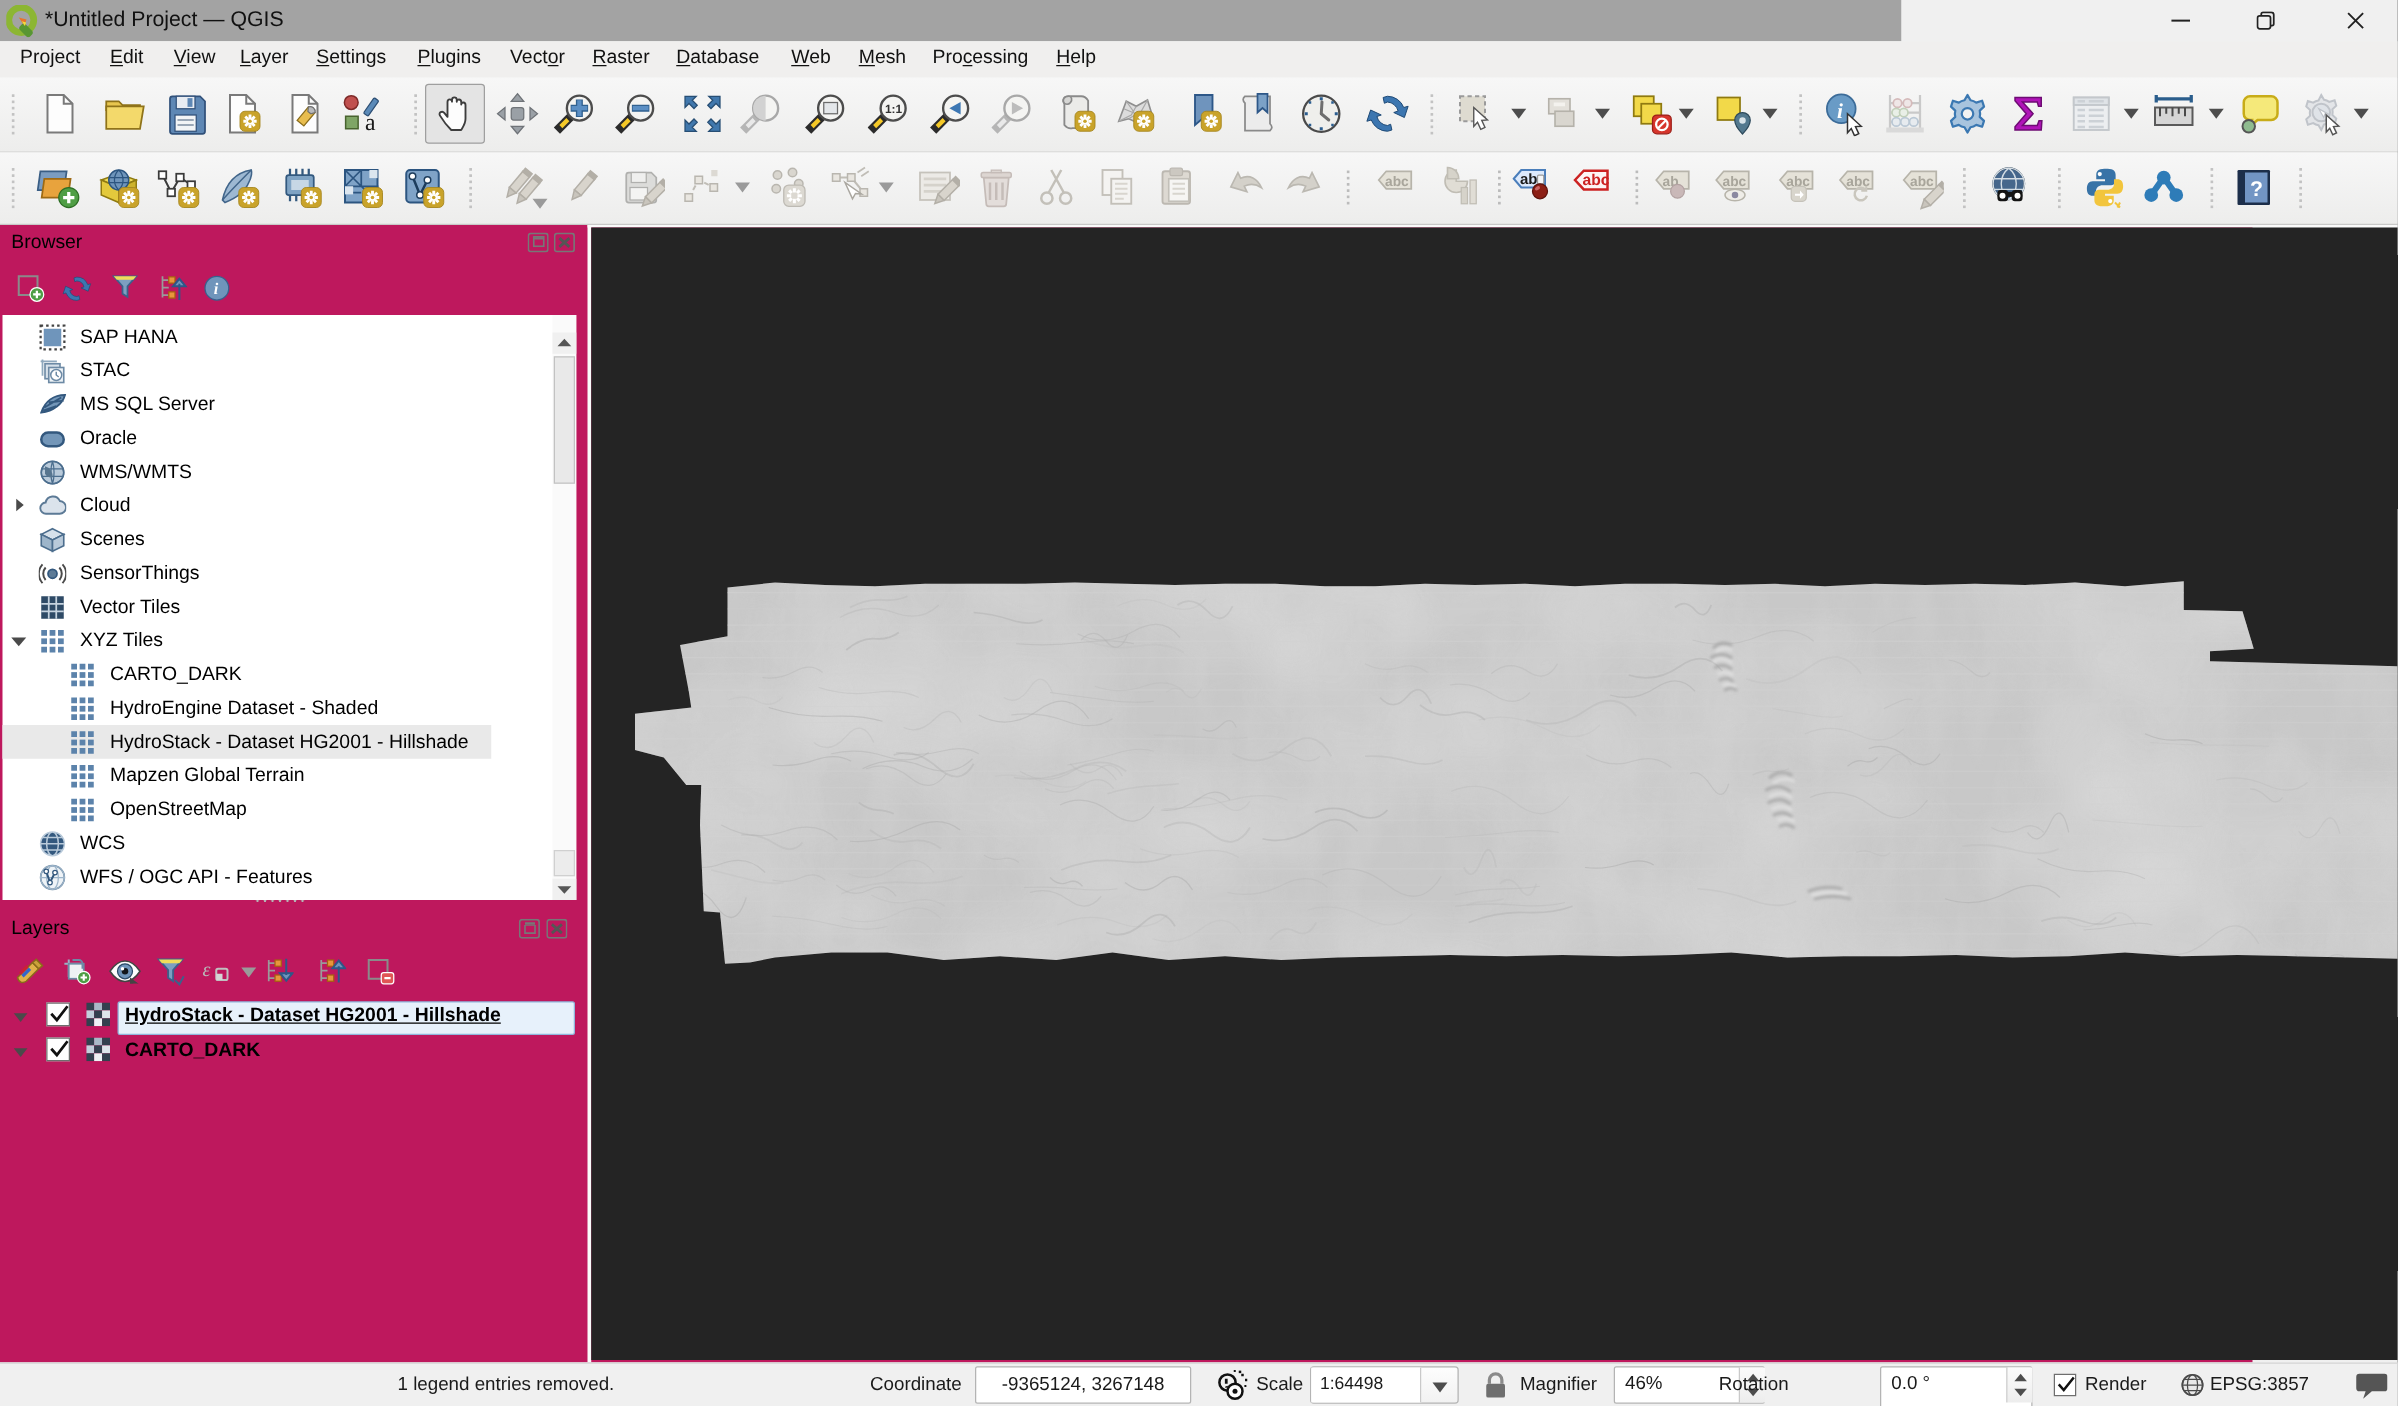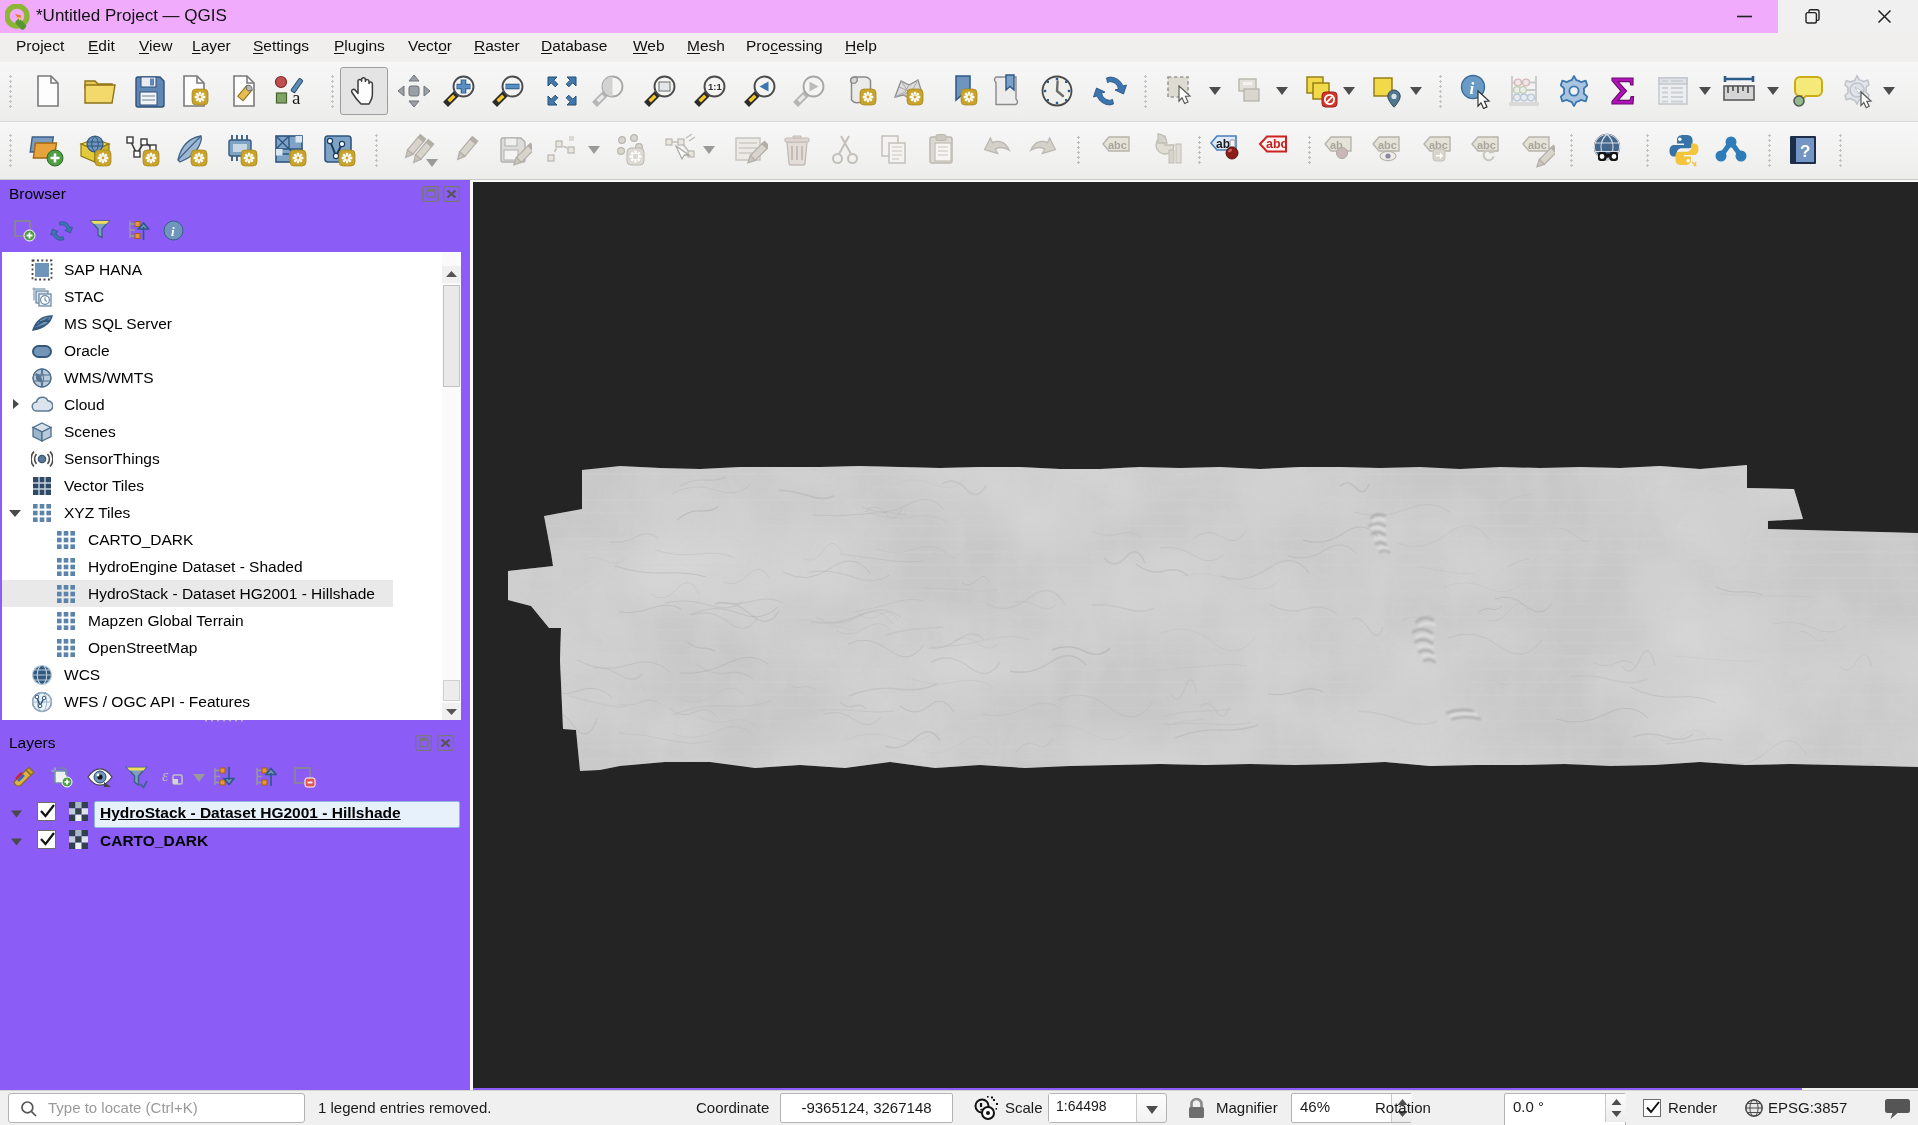--- a/index.html
+++ b/index.html
@@ -1,36 +1,36 @@
 <!DOCTYPE html>
 <html><head><meta charset="utf-8">
 <style>
 *{margin:0;padding:0;box-sizing:border-box;}
 html,body{width:1918px;height:1125px;overflow:hidden;background:#f0f0f0;
  font-family:"Liberation Sans",sans-serif;-webkit-font-smoothing:antialiased;}
 .abs{position:absolute;}
-#titlebar{position:absolute;left:0;top:0;width:1778px;height:33px;background:#f0abfc;}
+#titlebar{position:absolute;left:0;top:0;width:1521px;height:33px;background:#a3a3a3;}
 #titlebar .ttl{position:absolute;left:36px;top:6px;font-size:17px;color:#111;}
 #menubar{position:absolute;left:0;top:33px;width:1918px;height:29px;background:#f0efee;}
 .mi{position:absolute;top:4px;font-size:15.5px;color:#111;}
 .mi u{text-decoration:underline;text-underline-offset:2px;}
 .tb{position:absolute;left:0;width:1918px;background:linear-gradient(#f7f7f7,#ededec);}
 #tb1{top:62px;height:60px;border-bottom:1px solid #d9d9d8;}
 #tb2{top:122px;height:58px;border-bottom:1px solid #c9c9c8;}
 .ic{position:absolute;width:36px;height:36px;}
 .ic svg{width:36px;height:36px;display:block;}
 .dd{position:absolute;width:0;height:0;border-left:6px solid transparent;border-right:6px solid transparent;border-top:8px solid #4d4d4d;}
 .dd.gray{border-top-color:#9a9a9a;}
 .sep{position:absolute;width:5px;height:30px;
  background-image:radial-gradient(circle,#bbb 1px,transparent 1.2px);
  background-size:5px 5px;}
 .hdl{position:absolute;width:6px;height:34px;
  background-image:radial-gradient(circle,#c2c2c2 1px,transparent 1.2px);
  background-size:5px 5px;}
-#main{position:absolute;left:0;top:180px;width:1802px;height:910px;background:#8b5cf6;}
+#main{position:absolute;left:0;top:180px;width:1802px;height:910px;background:#be185d;}
 #canvas{position:absolute;left:473px;top:2px;width:1445px;height:906px;background:#242424;}
 #gutterv{position:absolute;left:470px;top:0;width:3px;height:910px;background:#fafafa;}
 #gutterh{position:absolute;left:470px;top:0;width:1448px;height:2px;background:#fafafa;}
 .panel-title{font-size:15.5px;color:#000;}
 #browser{position:absolute;left:0;top:0;width:470px;height:534px;}
 #layers{position:absolute;left:0;top:547px;width:470px;height:363px;}
 .tree{position:absolute;background:#fff;}
 .trow{position:absolute;height:27px;display:flex;align-items:center;font-size:15.5px;color:#000;white-space:nowrap;}
 .ticon{width:22px;height:22px;margin-right:11px;flex:0 0 auto;}
 .ticon svg{width:22px;height:22px;display:block;}
@@ -1391,27 +1391,20 @@
         <rect x="6.33" y="6.33" width="6.33" height="6.33" fill="#33404f"></rect>
         <rect x="12.66" y="6.33" width="6.33" height="6.33" fill="#dde5eb"></rect>
         <rect x="0.00" y="12.66" width="6.33" height="6.33" fill="#33404f"></rect>
         <rect x="6.33" y="12.66" width="6.33" height="6.33" fill="#eef2f5"></rect>
         <rect x="12.66" y="12.66" width="6.33" height="6.33" fill="#33404f"></rect>
       </svg>
       <div class="abs" style="left:100px;top:105px;font-size:15.5px;font-weight:bold;color:#000">CARTO_DARK</div>
     </div>
   </div>
 <div id="statusbar">
-    <div class="sb-box" style="left:8px;top:2px;width:297px;height:30px;border-radius:3px">
-      <svg class="abs" style="left:11px;top:6px" width="18" height="18" viewBox="0 0 18 18" fill="none" stroke="#555" stroke-width="1.7">
-        <circle cx="7.4" cy="7.4" r="5.4"></circle>
-        <path d="M11.6 11.6 L16 16"></path>
-      </svg>
-      <div class="abs" style="left:39px;top:5px;color:#9a9a9a;font-size:15px">Type to locate (Ctrl+K)</div>
-    </div>
     <div class="sb-lab" style="left:318px">1 legend entries removed.</div>
     <div class="sb-lab" style="left:696px">Coordinate</div>
     <div class="sb-box" style="left:780px;top:2px;width:173px;height:30px;text-align:center;line-height:28px">-9365124, 3267148</div>
     <svg class="abs" style="left:972px;top:5px" width="26" height="26" viewBox="0 0 26 26">
  <circle cx="10" cy="10" r="6.5" fill="none" stroke="#111" stroke-width="2"></circle>
  <circle cx="16" cy="17" r="6" fill="#fff" stroke="#111" stroke-width="2"></circle>
  <circle cx="16" cy="17" r="2" fill="#111"></circle>
  <path d="M9 7 v4 M9 13 l0.5 1" stroke="#111" stroke-width="2.2"></path>
  <g fill="#111">
         <rect x="21" y="3" width="2" height="2"></rect>

